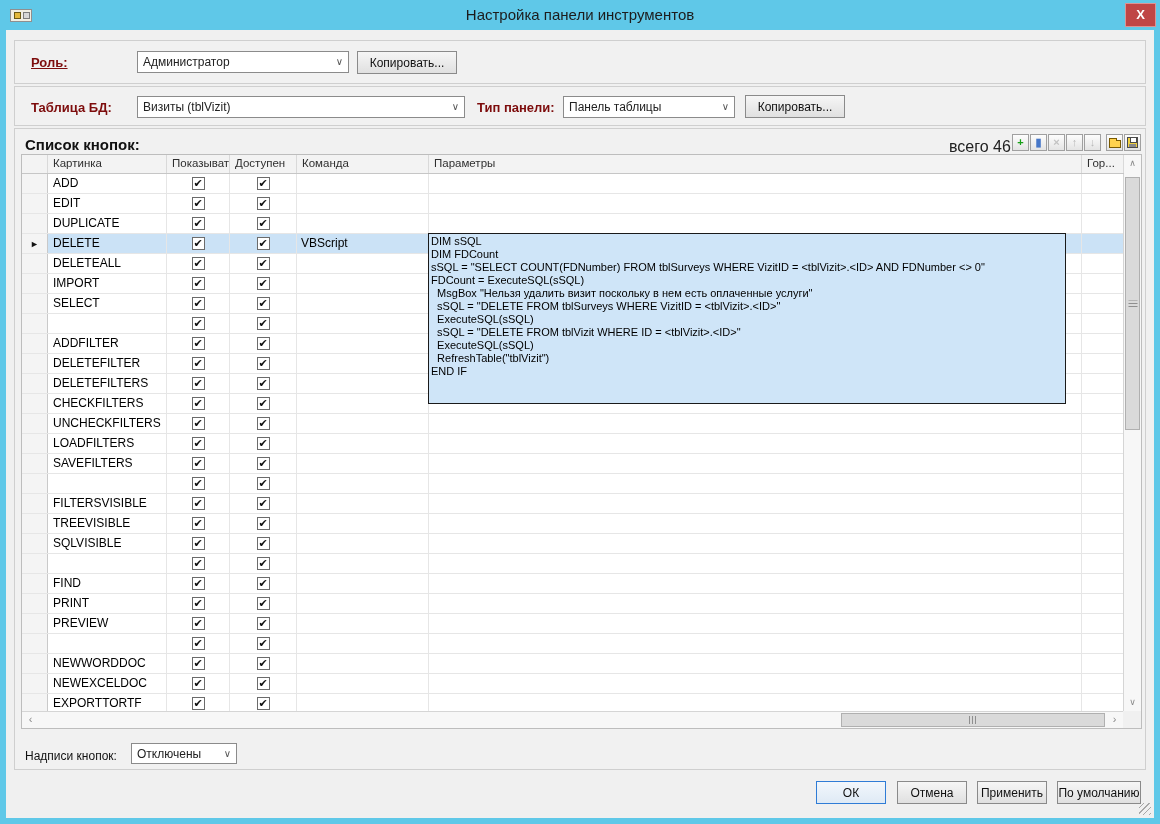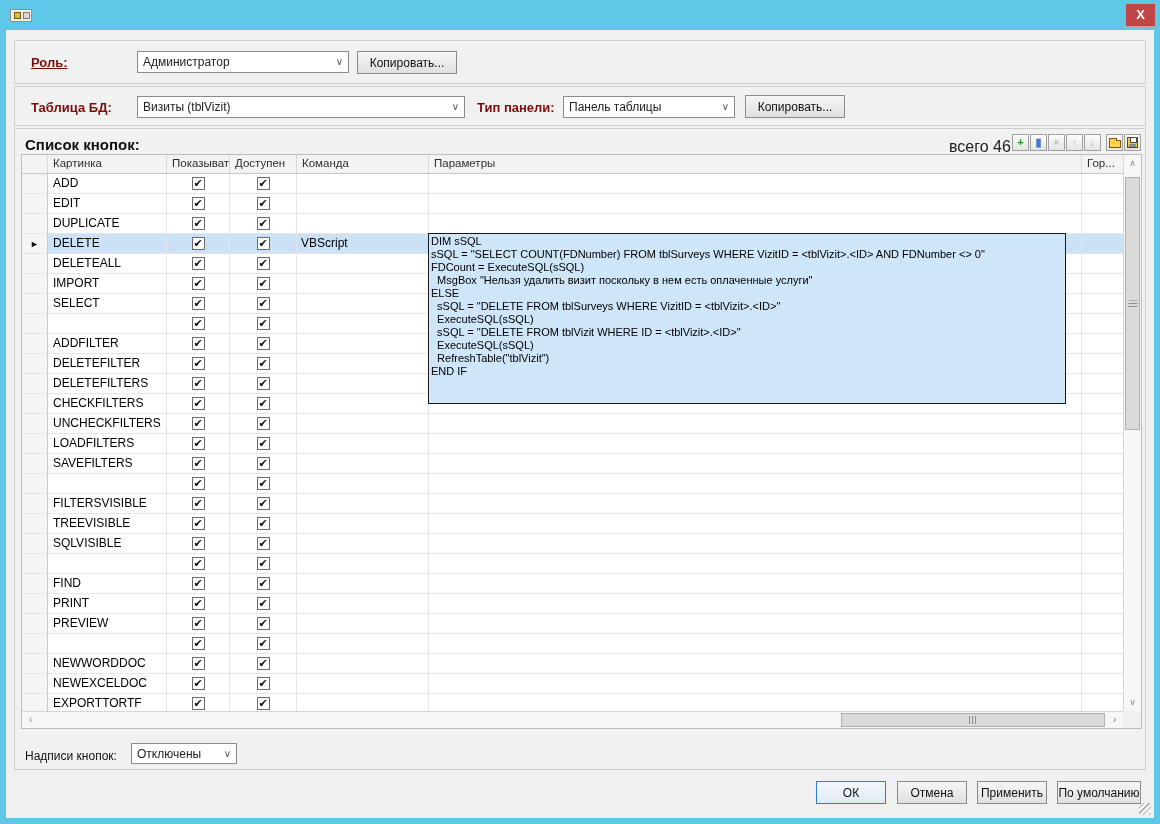--- a/index.html
+++ b/index.html
@@ -82,20 +82,21 @@
 </style>
 </head>
 <body>
 
 <div class="window">
   <div class="titlebar">
     <span class="win-icon">
         <span class="sq1"></span>
         <span class="sq2"></span>
       </span>
+    <div class="title">Настройка панели инструментов</div>
     <div class="close-btn">X</div>
   </div>
 
   <div class="client">
 
     <div class="panel role-panel">
       <span class="maroon-label underline" style="left:16px;top:14px;">Роль:</span>
       <div class="combo" style="left:122px;top:10px;width:212px;height:22px;">
         <span>Администратор</span>
         <span class="arrow">∨</span>
@@ -501,24 +502,24 @@
               </div>
               <div class="gc c-chk w3">
                 <span class="chk">✔</span>
               </div>
               <div class="gc c-cmd w4"></div>
               <div class="gc c-par w5"></div>
               <div class="gc c-hot w6"></div>
             </div>
             <div class="code-box" id="code-box">
               <div class="code-line">DIM sSQL</div>
+              <div class="code-line">DIM FDCount</div>
               <div class="code-line">sSQL = "SELECT COUNT(FDNumber) FROM tblSurveys WHERE VizitID = &lt;tblVizit&gt;.&lt;ID&gt; AND FDNumber &lt;&gt; 0"</div>
               <div class="code-line">FDCount = ExecuteSQL(sSQL)</div>
               <div class="code-line">  MsgBox "Нельзя удалить визит поскольку в нем есть оплаченные услуги"</div>
-              <div class="code-line">ELSE</div>
               <div class="code-line">  sSQL = "DELETE FROM tblSurveys WHERE VizitID = &lt;tblVizit&gt;.&lt;ID&gt;"</div>
               <div class="code-line">  ExecuteSQL(sSQL)</div>
               <div class="code-line">  sSQL = "DELETE FROM tblVizit WHERE ID = &lt;tblVizit&gt;.&lt;ID&gt;"</div>
               <div class="code-line">  ExecuteSQL(sSQL)</div>
               <div class="code-line">  RefreshTable("tblVizit")</div>
               <div class="code-line">END IF</div>
             </div>
         </div>
         <div class="vscroll">
           <div class="vs-btn vs-up">∧</div>

